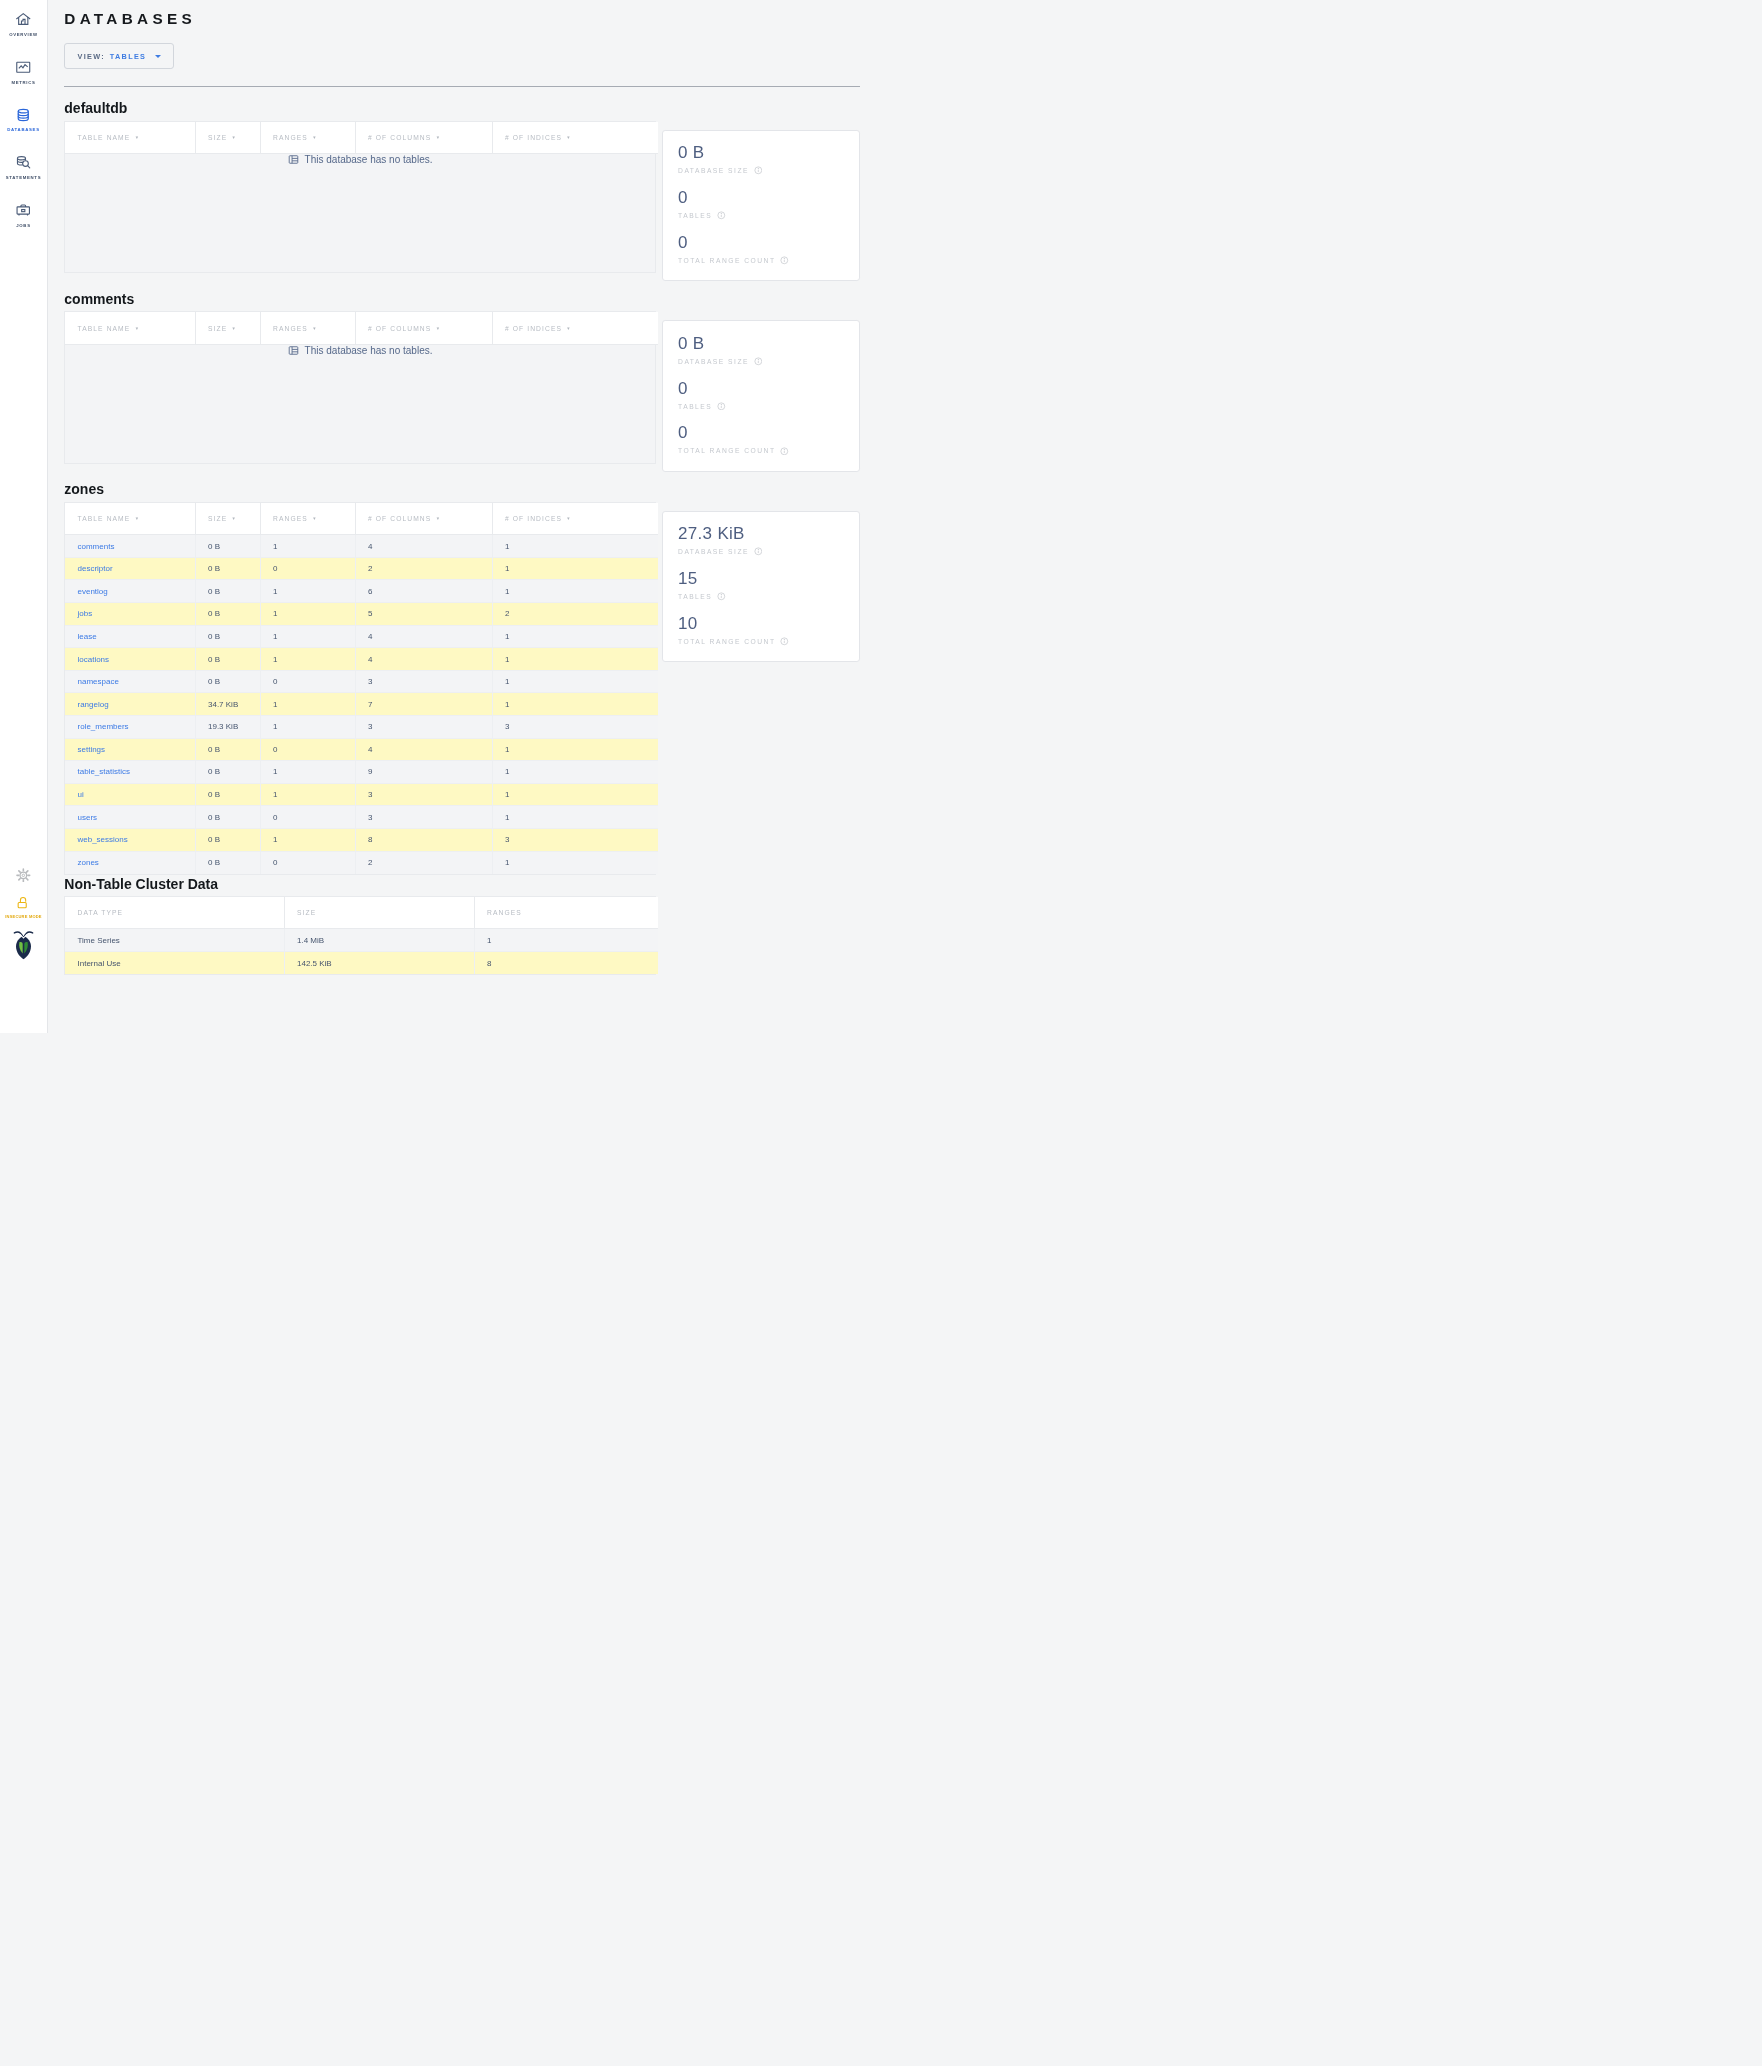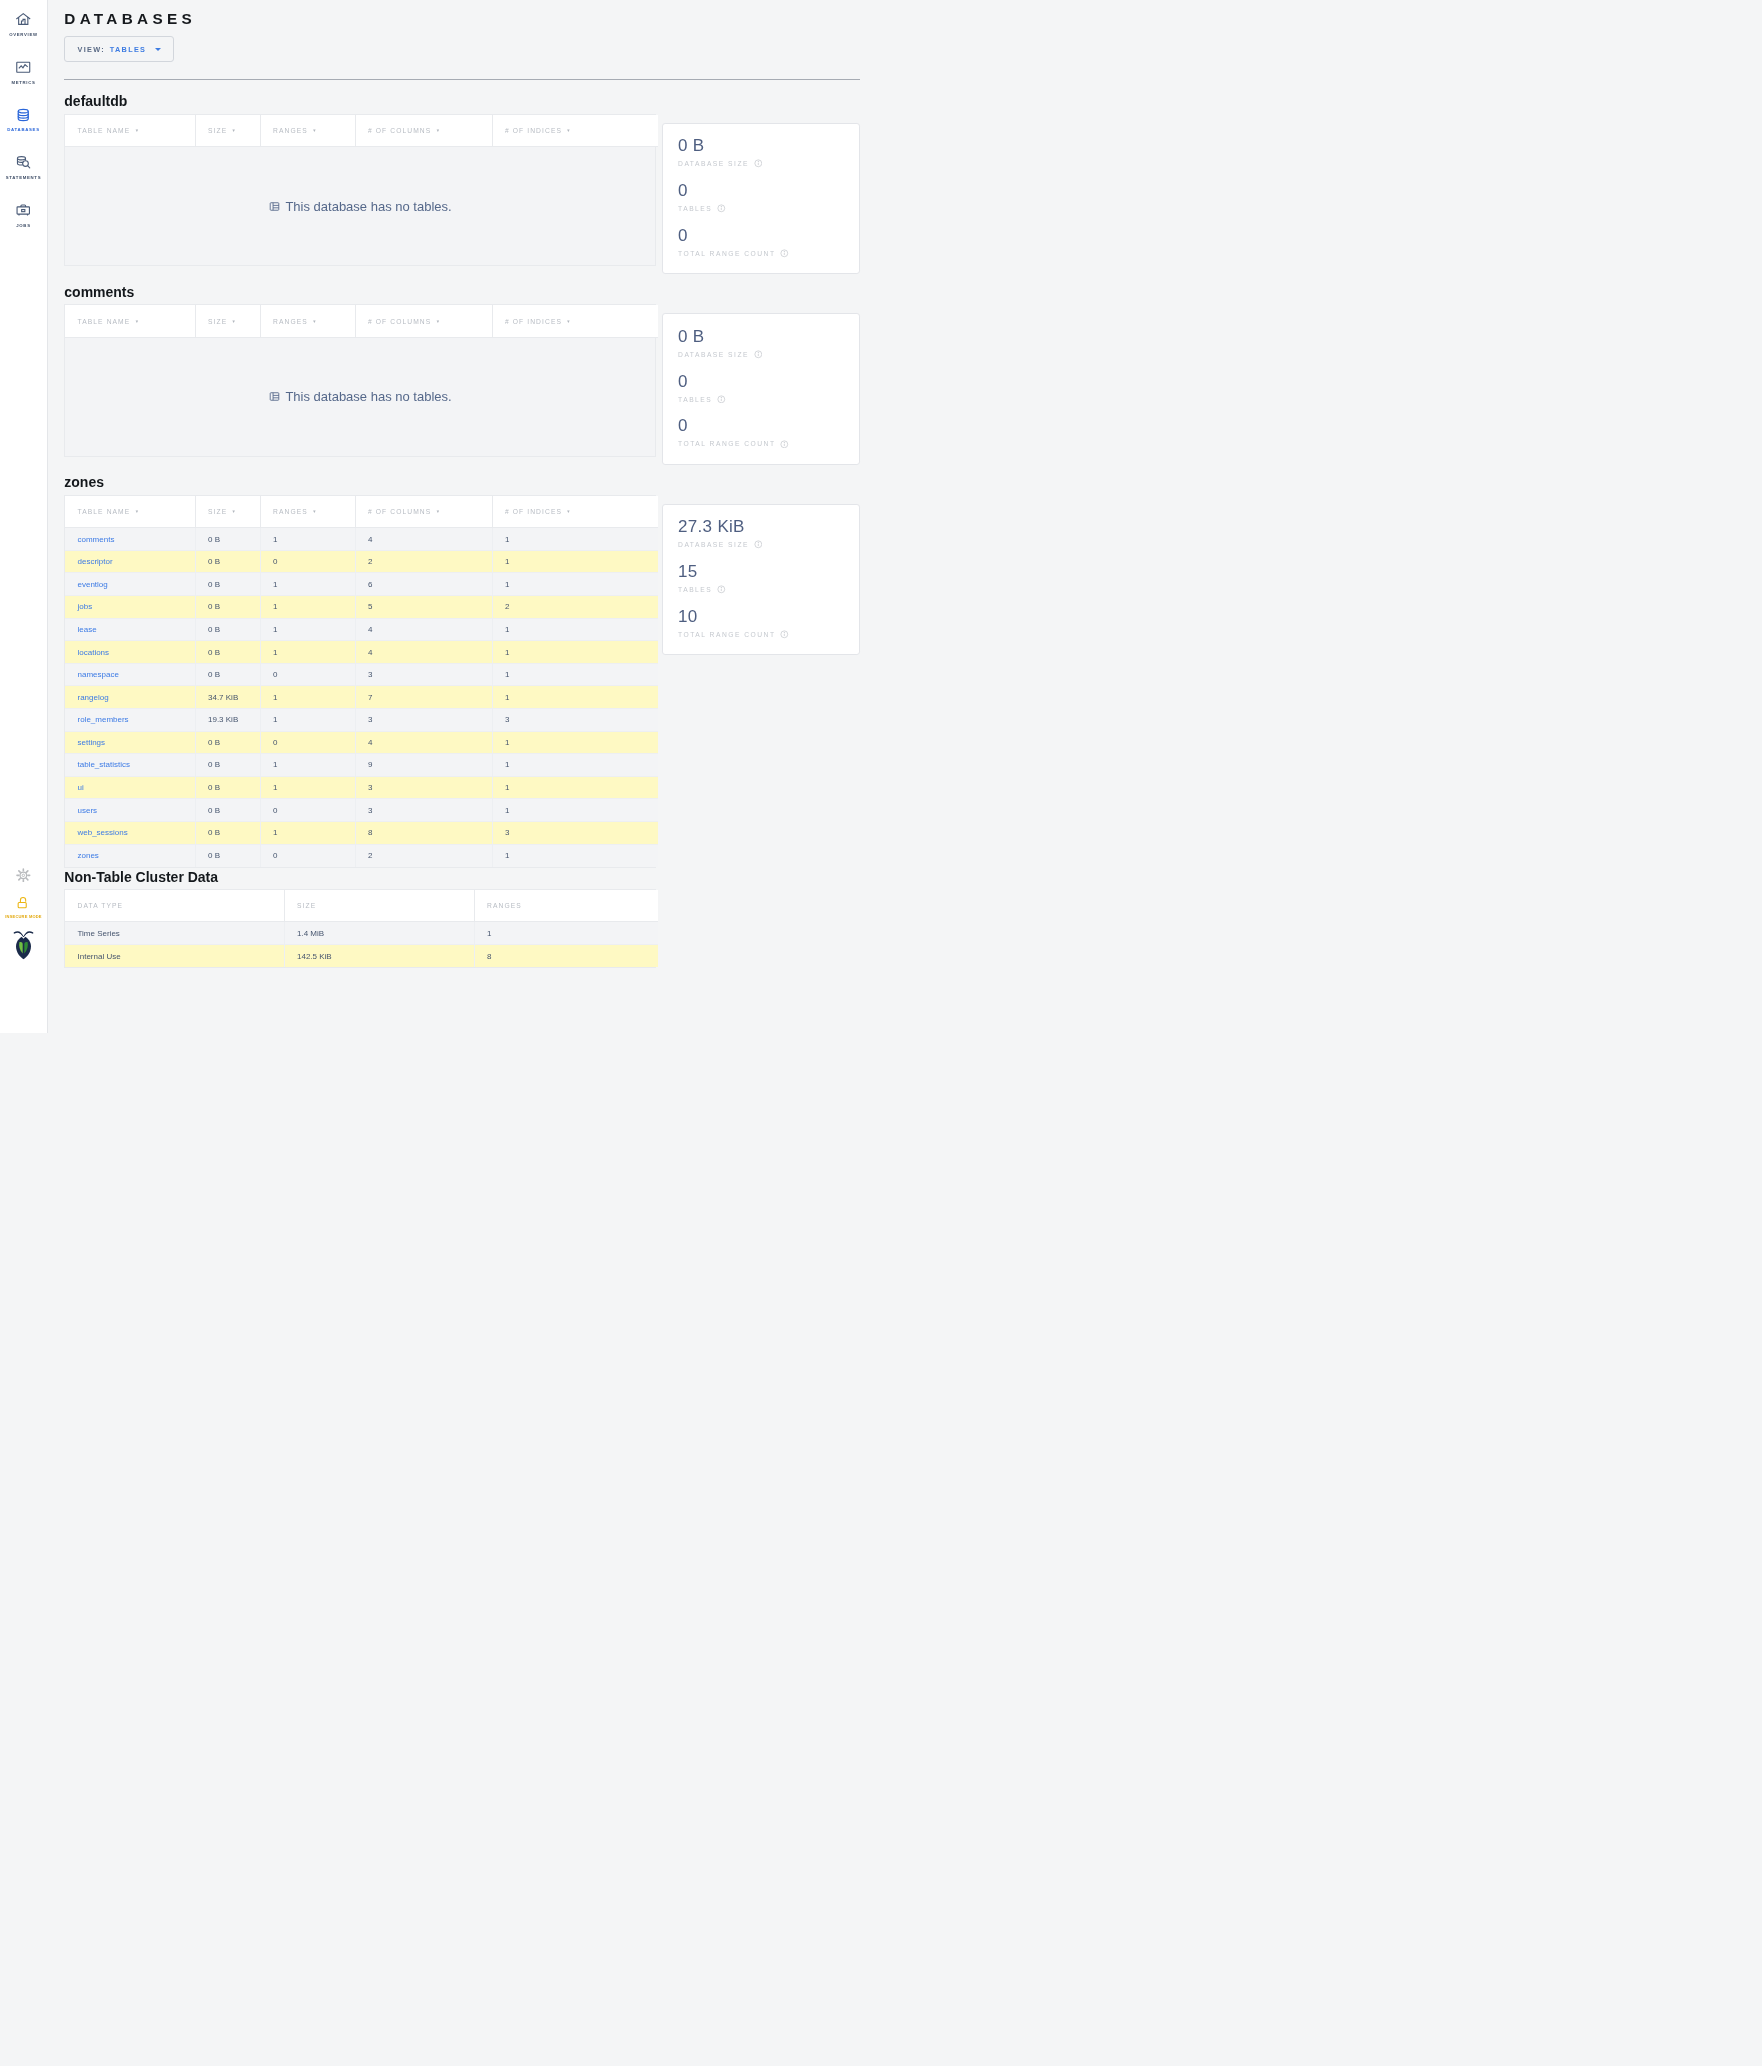--- a/index.html
+++ b/index.html
@@ -28,21 +28,21 @@
   .logo-btn { cursor:pointer; }
   .logo-btn svg { width:27px; height:32px; display:block; }
 
   
   .main { margin-left:49px; padding:0 0 0 15.3px; }
   .page-title {
     margin-top:10.4px; font-size:15.3px; font-weight:600; letter-spacing:4.3px;
     color:#16191d;
   }
   .view-btn {
-    margin-top:8px; display:inline-flex; align-items:center;
+    margin-top:15px; display:inline-flex; align-items:center;
     background:transparent; border:0.6px solid #d2d6dc; border-radius:3.1px;
     padding:7.3px 12.2px; cursor:pointer; font-family:inherit;
   }
   .view-btn .view-label { font-size:7.3px; letter-spacing:1.3px; color:#5a6a85; font-weight:600; }
   .view-btn .view-value { font-size:7.3px; letter-spacing:1.3px; color:#3e7ce2; font-weight:600; margin-left:4.9px; }
   .view-caret { width:0; height:0; border-left:3.4px solid transparent; border-right:3.4px solid transparent; border-top:3.7px solid #3e7ce2; margin-left:8.6px; }
   .divider { margin-top:17px; width:796px; border-top:0.6px solid #a6abb3; }
 
   
   .db-section h2, .nt-section h2 { font-size:14px; font-weight:bold; color:#14181c; margin:9.8px 0 4.3px; }
@@ -69,22 +69,22 @@
   tbody tr:last-child td { border-bottom:none;margin-top:44px; }
   tbody tr.odd { background:#f3f4f6; }
   tbody tr.even { background:#fef9c3; }
   .tbl-link { color:#3d7be5; text-decoration:none; cursor:pointer; }
 
   
   .dbt .c1 { width:130px; } .dbt .c2 { width:65px; } .dbt .c3 { width:95px; }
   .dbt .c4 { width:137px; } .dbt .c5 { width:166px; }
 
   .empty-state {
-    height:118px; background:#f3f4f6; display:flex; align-items:center; justify-content:center;
-    color:#55688a; font-size:13px;
+    height:118px; background:#f3f4f6; display:flex; align-items:flex-start; justify-content:center;
+    color:#55688a; font-size:10px;
   }
   .empty-state svg { width:11px; height:11px; margin-right:5.5px; display:block; }
 
   
   .stats-card {
     width:198px; margin-left:6.1px; margin-top:9.2px; background:#ffffff;
     border:0.6px solid #e3e5e9; border-radius:3.1px; padding:12.2px 14.7px 2.4px;
   }
   .stat { margin-bottom:13px; }
   .stat-value { font-size:17px; color:#4e5e80; line-height:19.6px; letter-spacing:0.3px; }

